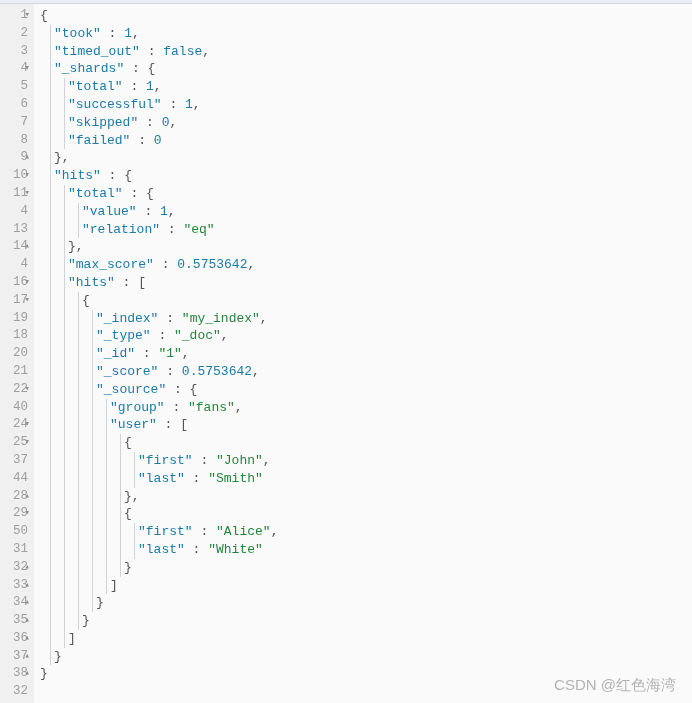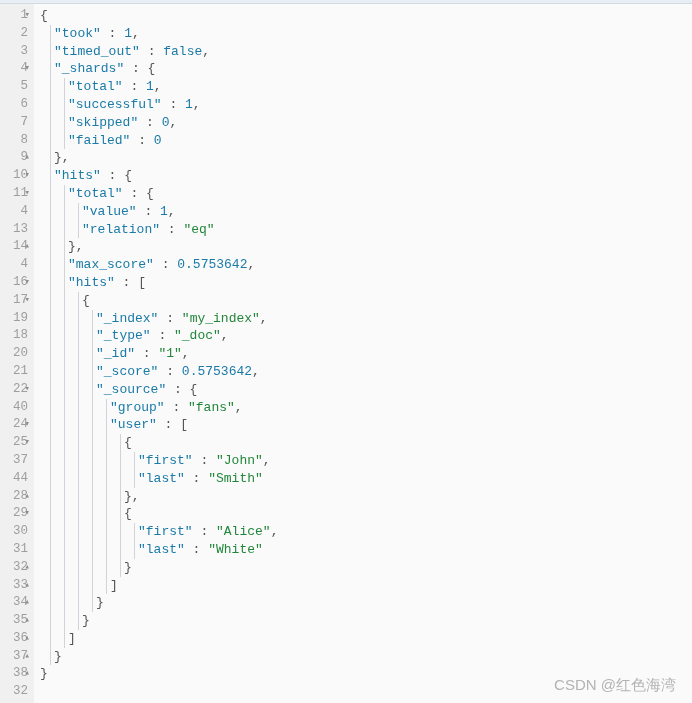--- a/index.html
+++ b/index.html
@@ -100,21 +100,21 @@
       <div class="gl">20</div>
       <div class="gl">21</div>
       <div class="gl">22<span class="fold">▾</span></div>
       <div class="gl">40</div>
       <div class="gl">24<span class="fold">▾</span></div>
       <div class="gl">25<span class="fold">▾</span></div>
       <div class="gl">37</div>
       <div class="gl">44</div>
       <div class="gl">28<span class="fold">▴</span></div>
       <div class="gl">29<span class="fold">▾</span></div>
-      <div class="gl">30</div>
+      <div class="gl">50</div>
       <div class="gl">31</div>
       <div class="gl">32<span class="fold">▴</span></div>
       <div class="gl">33<span class="fold">▴</span></div>
       <div class="gl">34<span class="fold">▴</span></div>
       <div class="gl">35<span class="fold">▴</span></div>
       <div class="gl">36<span class="fold">▴</span></div>
       <div class="gl">37<span class="fold">▴</span></div>
       <div class="gl">38<span class="fold">▴</span></div>
       <div class="gl">32</div>
     </div>

